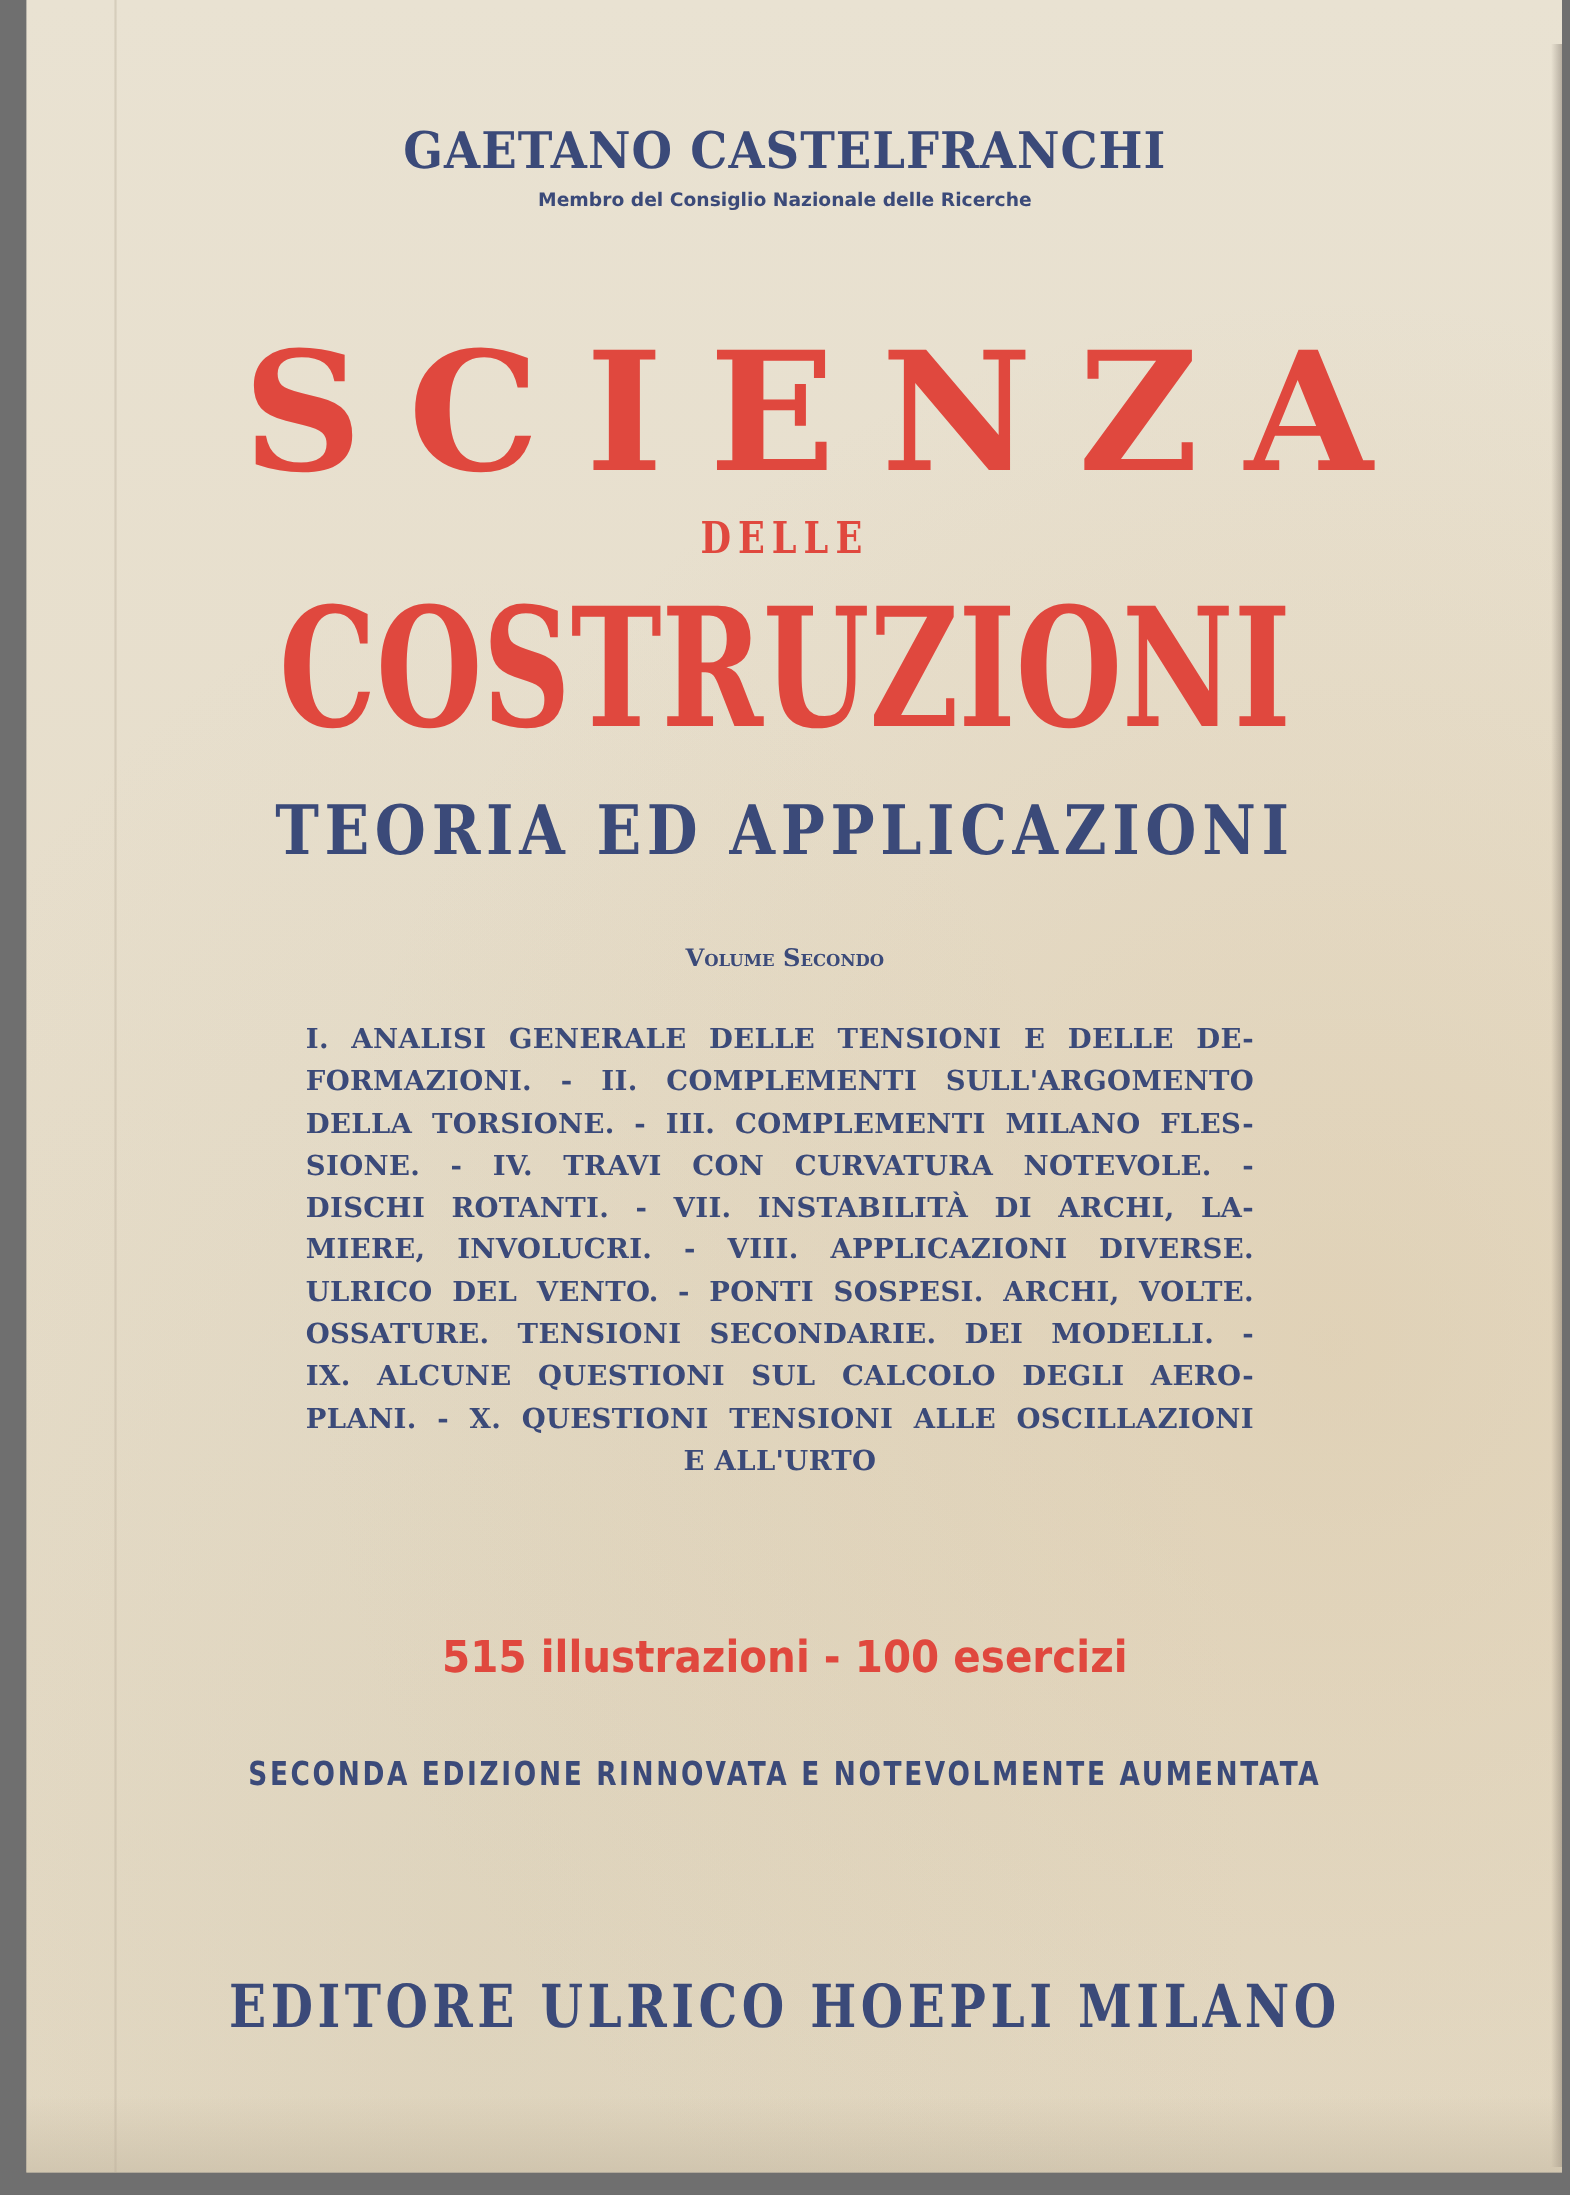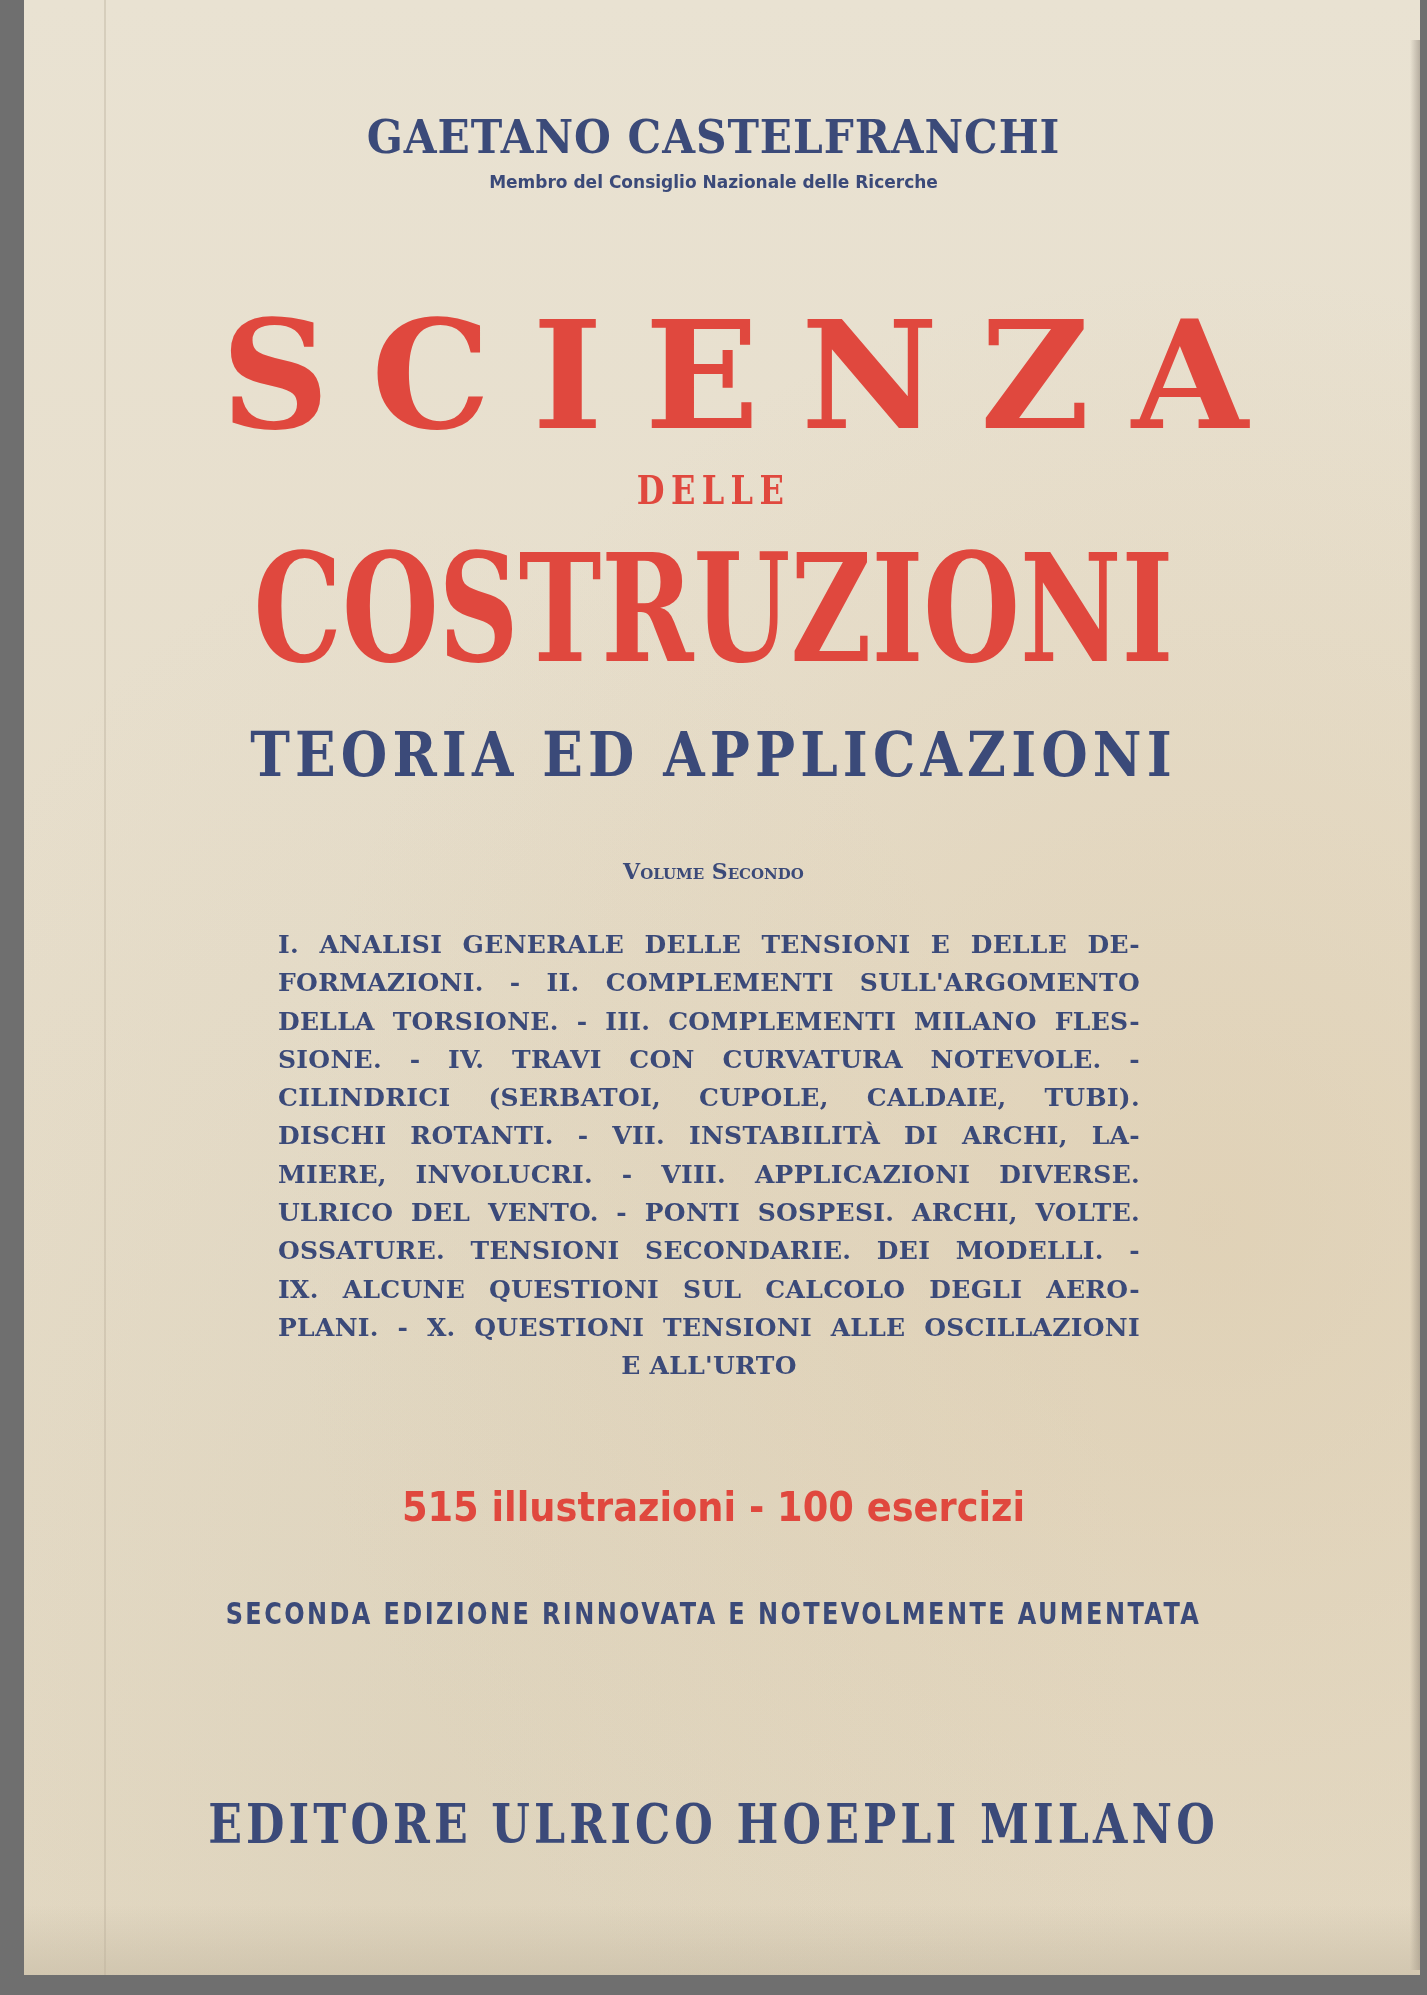--- a/index.html
+++ b/index.html
@@ -60,21 +60,20 @@
 <div class="line red title2">COSTRUZIONI</div>
 
 <div class="line blue subtitle">TEORIA ED APPLICAZIONI</div>
 <div class="line blue volume">Volume Secondo</div>
 
 <div class="contents">
   <span class="cl" style="display: block;">I. ANALISI GENERALE DELLE TENSIONI E DELLE DE-</span>
   <span class="cl" style="display: block;">FORMAZIONI. - II. COMPLEMENTI SULL'ARGOMENTO</span>
   <span class="cl" style="display: block;">DELLA TORSIONE. - III. COMPLEMENTI MILANO FLES-</span>
   <span class="cl" style="display: block;">SIONE. - IV. TRAVI CON CURVATURA NOTEVOLE. -</span>
-  <span class="cl" style="display: block;">CILINDRICI (SERBATOI, CUPOLE, CALDAIE, TUBI).</span>
   <span class="cl" style="display: block;">DISCHI ROTANTI. - VII. INSTABILITÀ DI ARCHI, LA-</span>
   <span class="cl" style="display: block;">MIERE, INVOLUCRI. - VIII. APPLICAZIONI DIVERSE.</span>
   <span class="cl" style="display: block;">ULRICO DEL VENTO. - PONTI SOSPESI. ARCHI, VOLTE.</span>
   <span class="cl" style="display: block;">OSSATURE. TENSIONI SECONDARIE. DEI MODELLI. -</span>
   <span class="cl" style="display: block;">IX. ALCUNE QUESTIONI SUL CALCOLO DEGLI AERO-</span>
   <span class="cl" style="display: block;">PLANI. - X. QUESTIONI TENSIONI ALLE OSCILLAZIONI</span>
   <span class="cl last">E ALL'URTO</span>
 </div>
 
 <div class="line red figures">515 illustrazioni - 100 esercizi</div>

